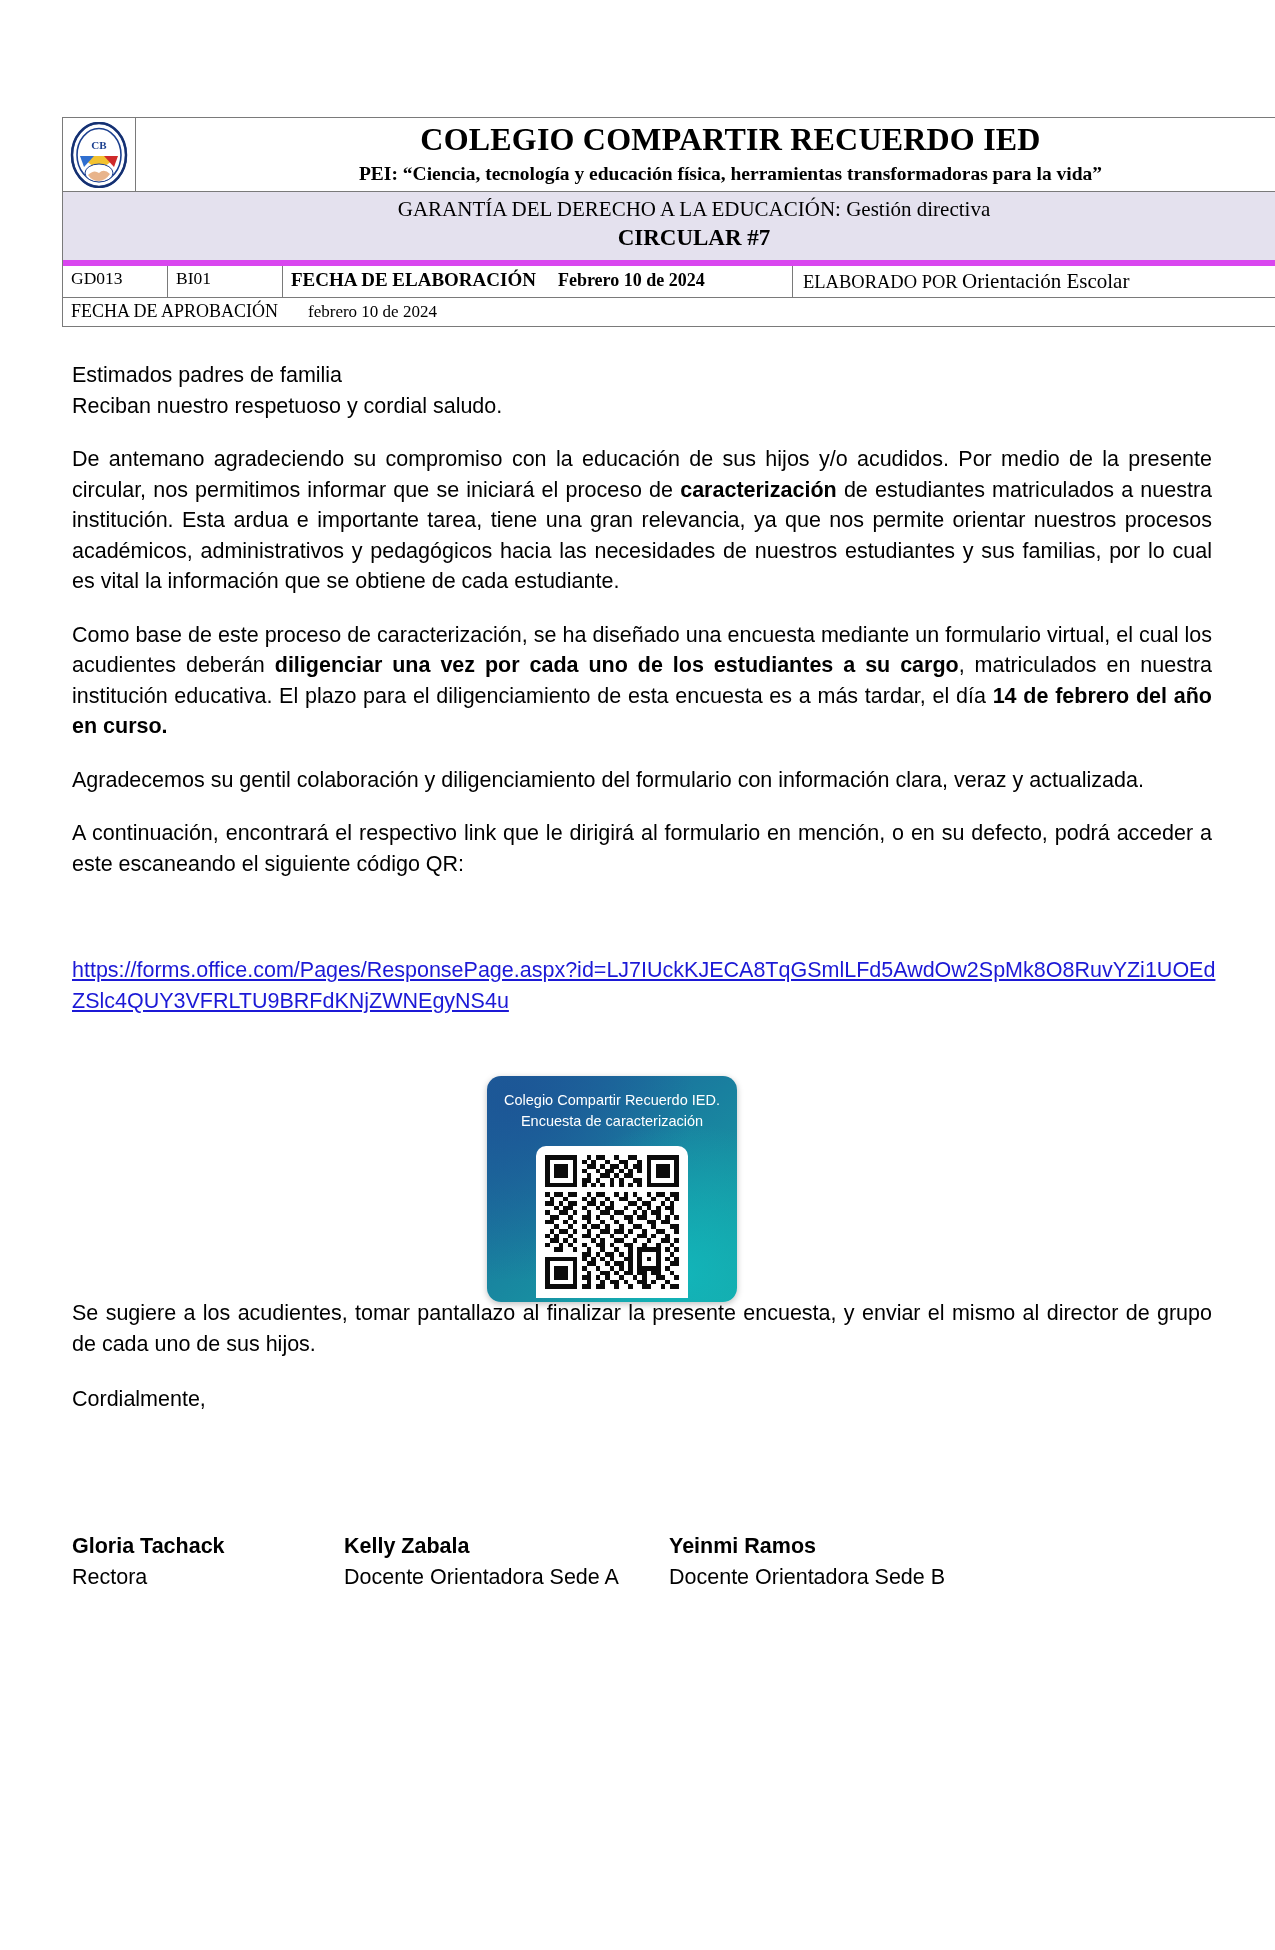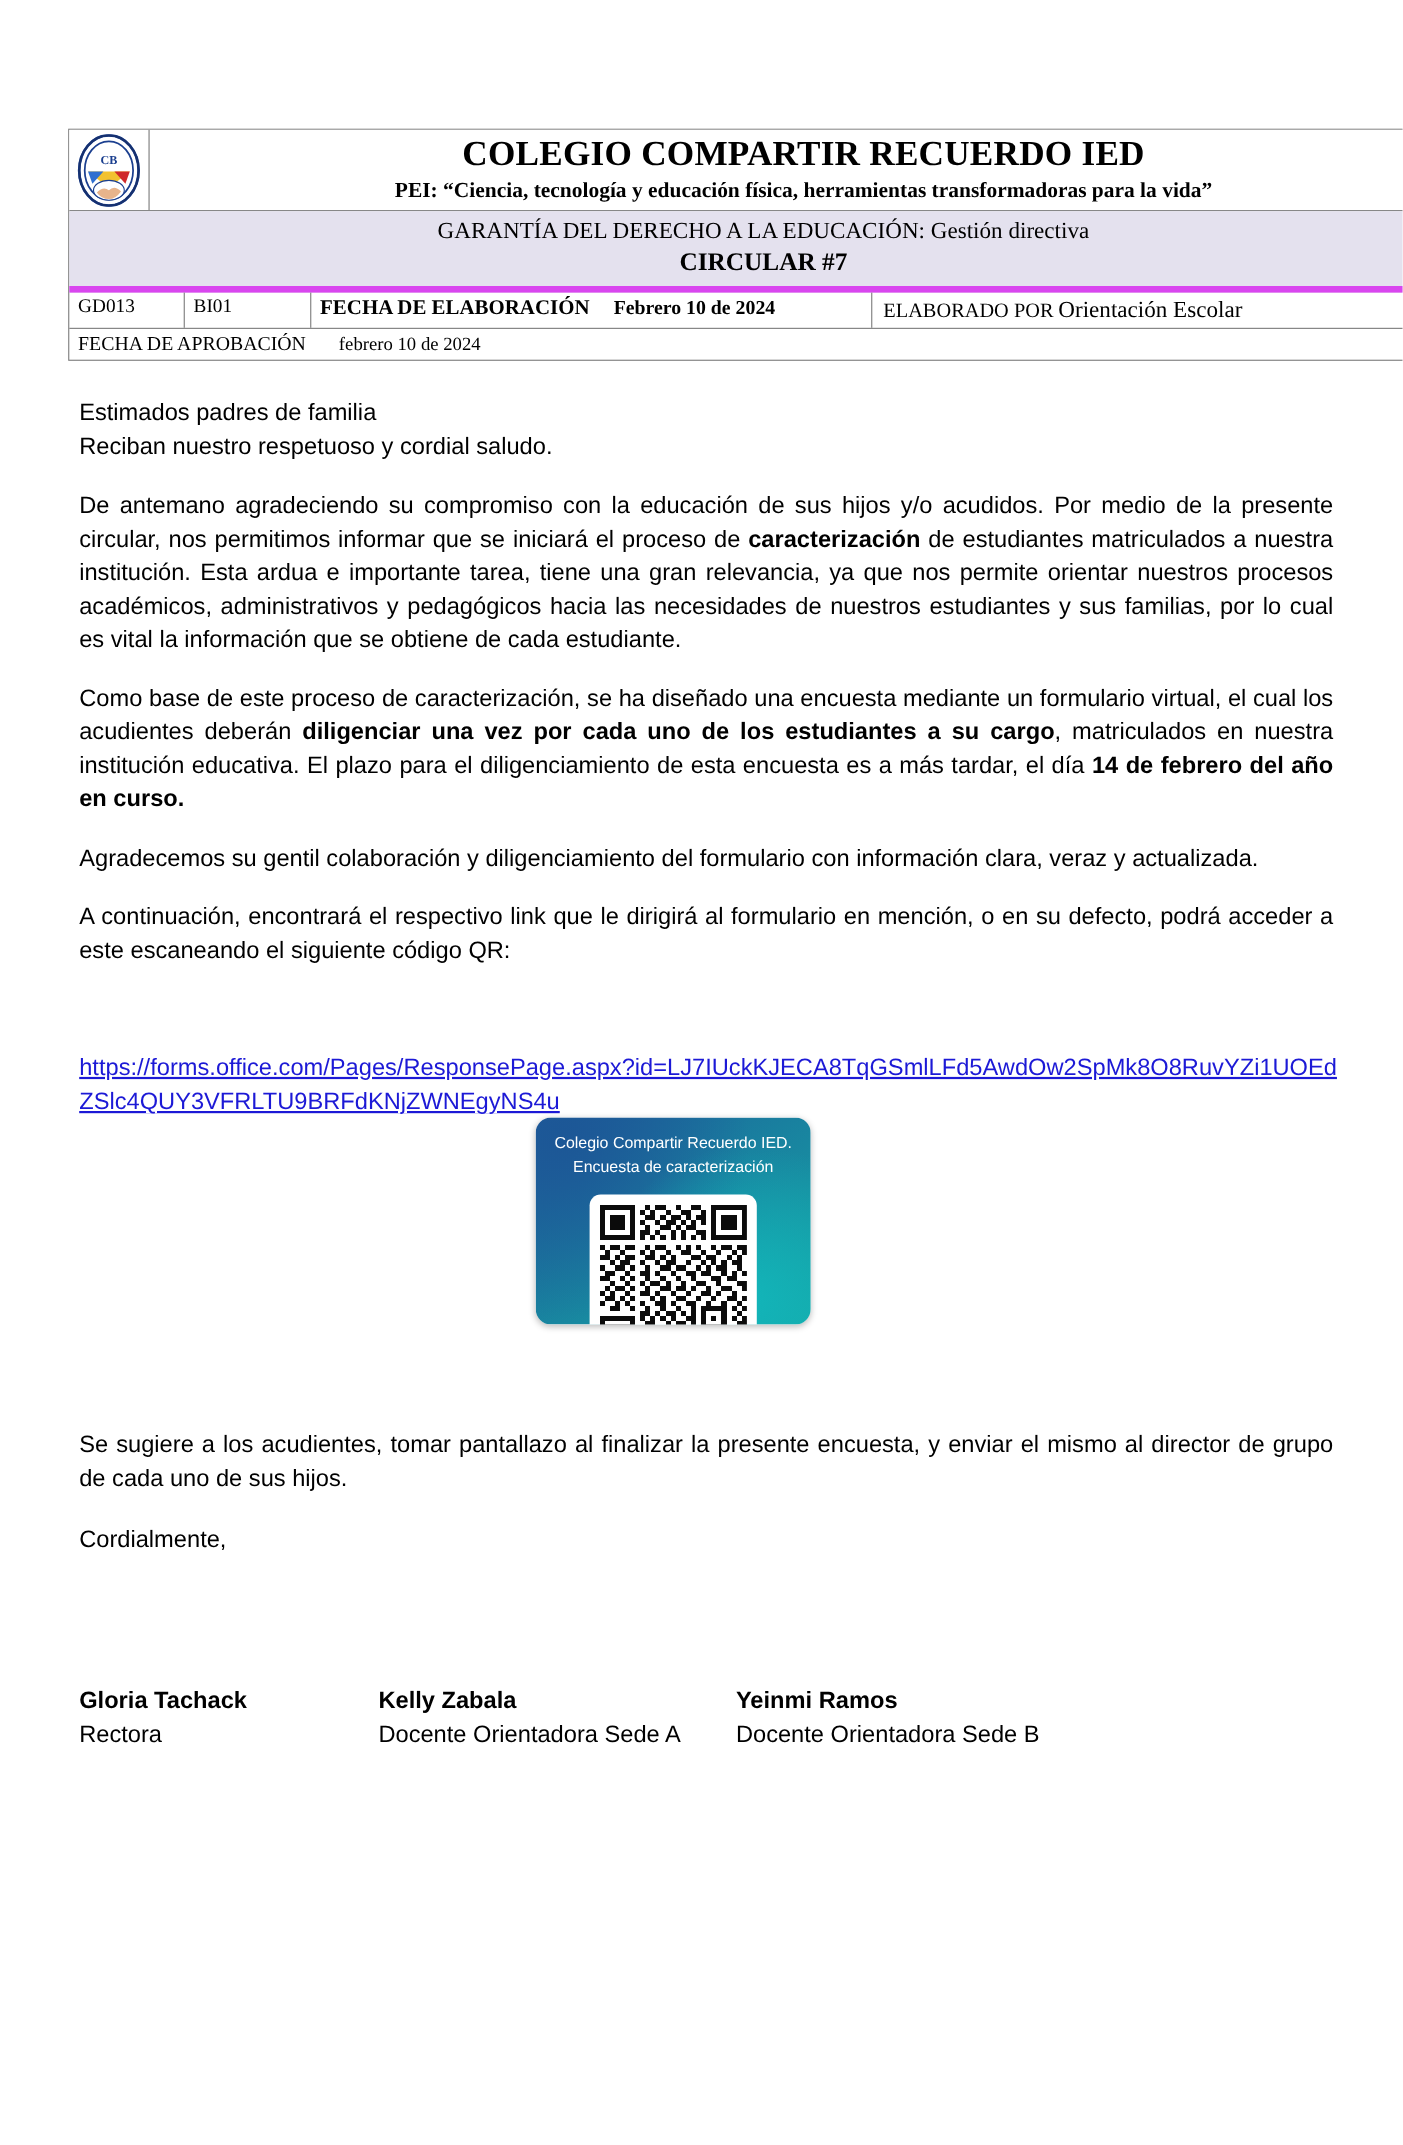--- a/index.html
+++ b/index.html
@@ -154,23 +154,23 @@
   .link-para a {
     color: #1c19d6;
     word-break: break-all;
     cursor: pointer;
   }
 
   
   .qr-card {
     position: absolute;
     left: 487px;
-    top: 1016px;
+    top: 1076px;
     width: 250px;
-    height: 188px;
+    height: 226px;
     border-radius: 14px;
     background:
       radial-gradient(circle at 78% 88%, rgba(18,182,186,0.95) 0%, rgba(18,182,186,0.0) 55%),
       radial-gradient(circle at 10% 10%, rgba(28,86,150,0.95) 0%, rgba(28,86,150,0.0) 60%),
       linear-gradient(145deg, #1f5c9b 0%, #19809f 45%, #16a7a5 100%);
     box-shadow: 0 2px 6px rgba(0,0,0,0.25);
     overflow: hidden;
   }
   .qr-card-title {
     text-align: center;

